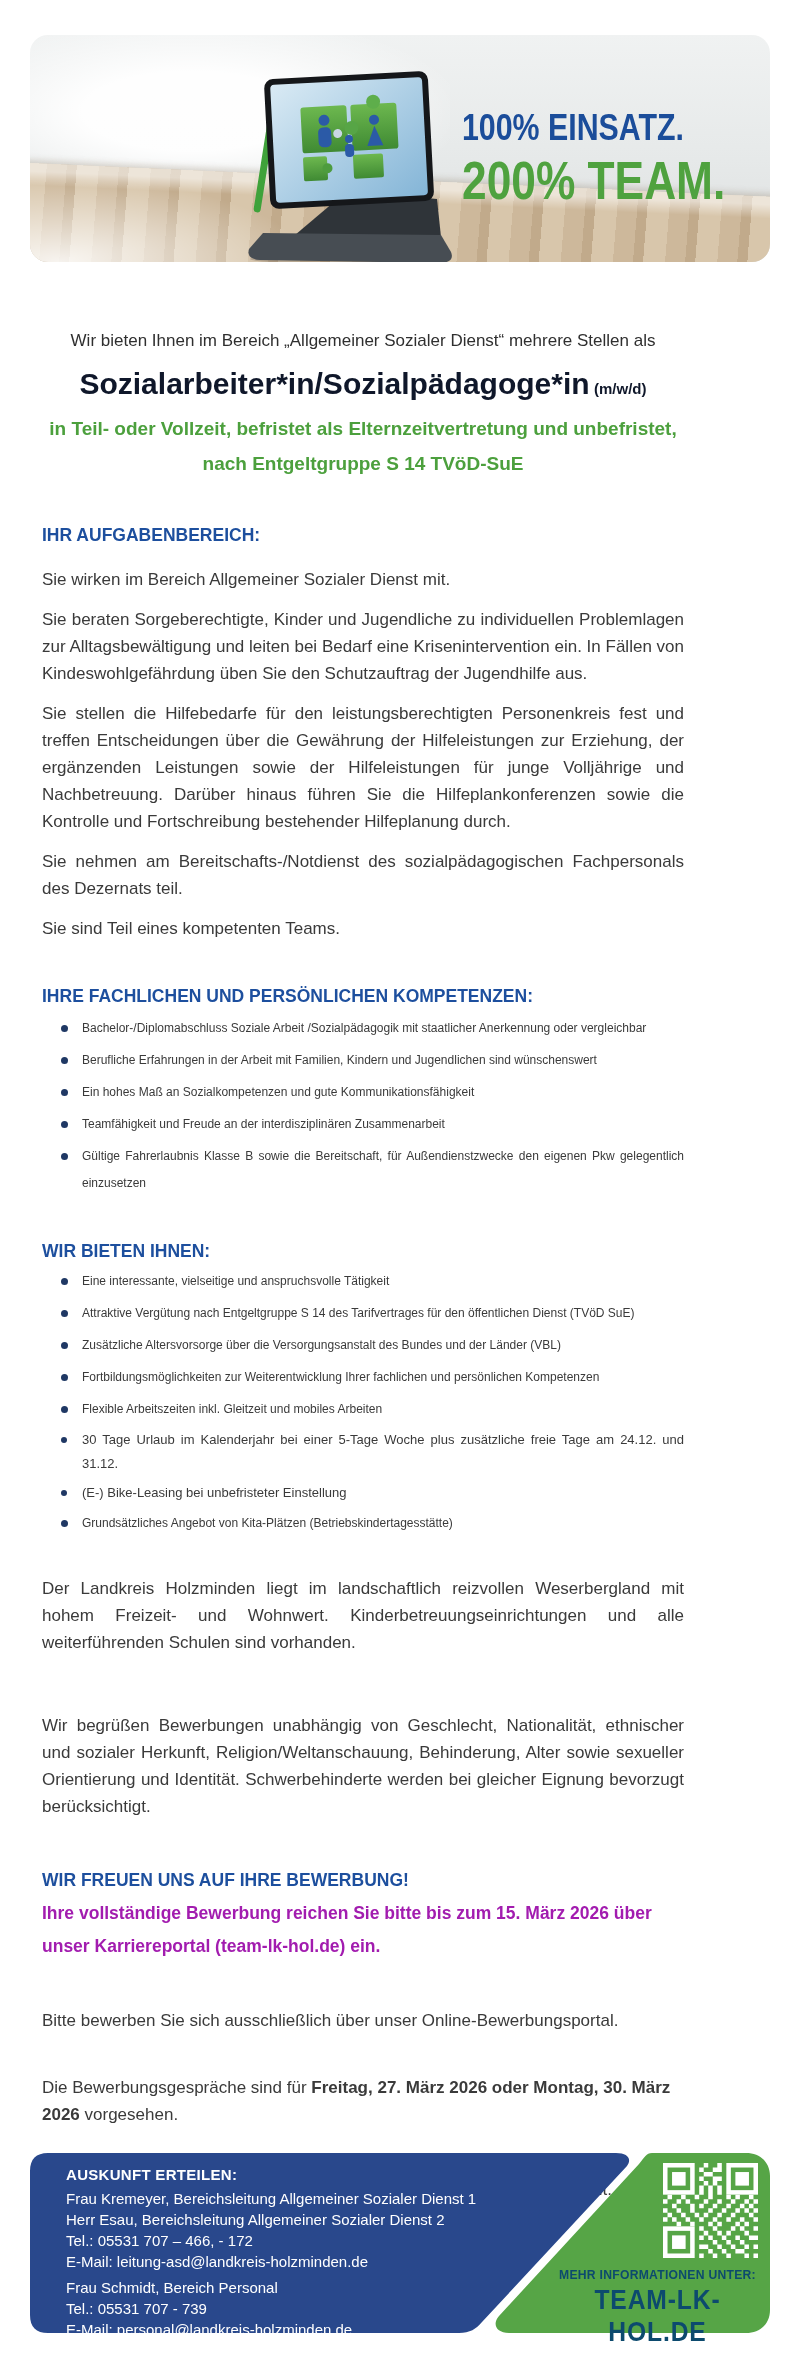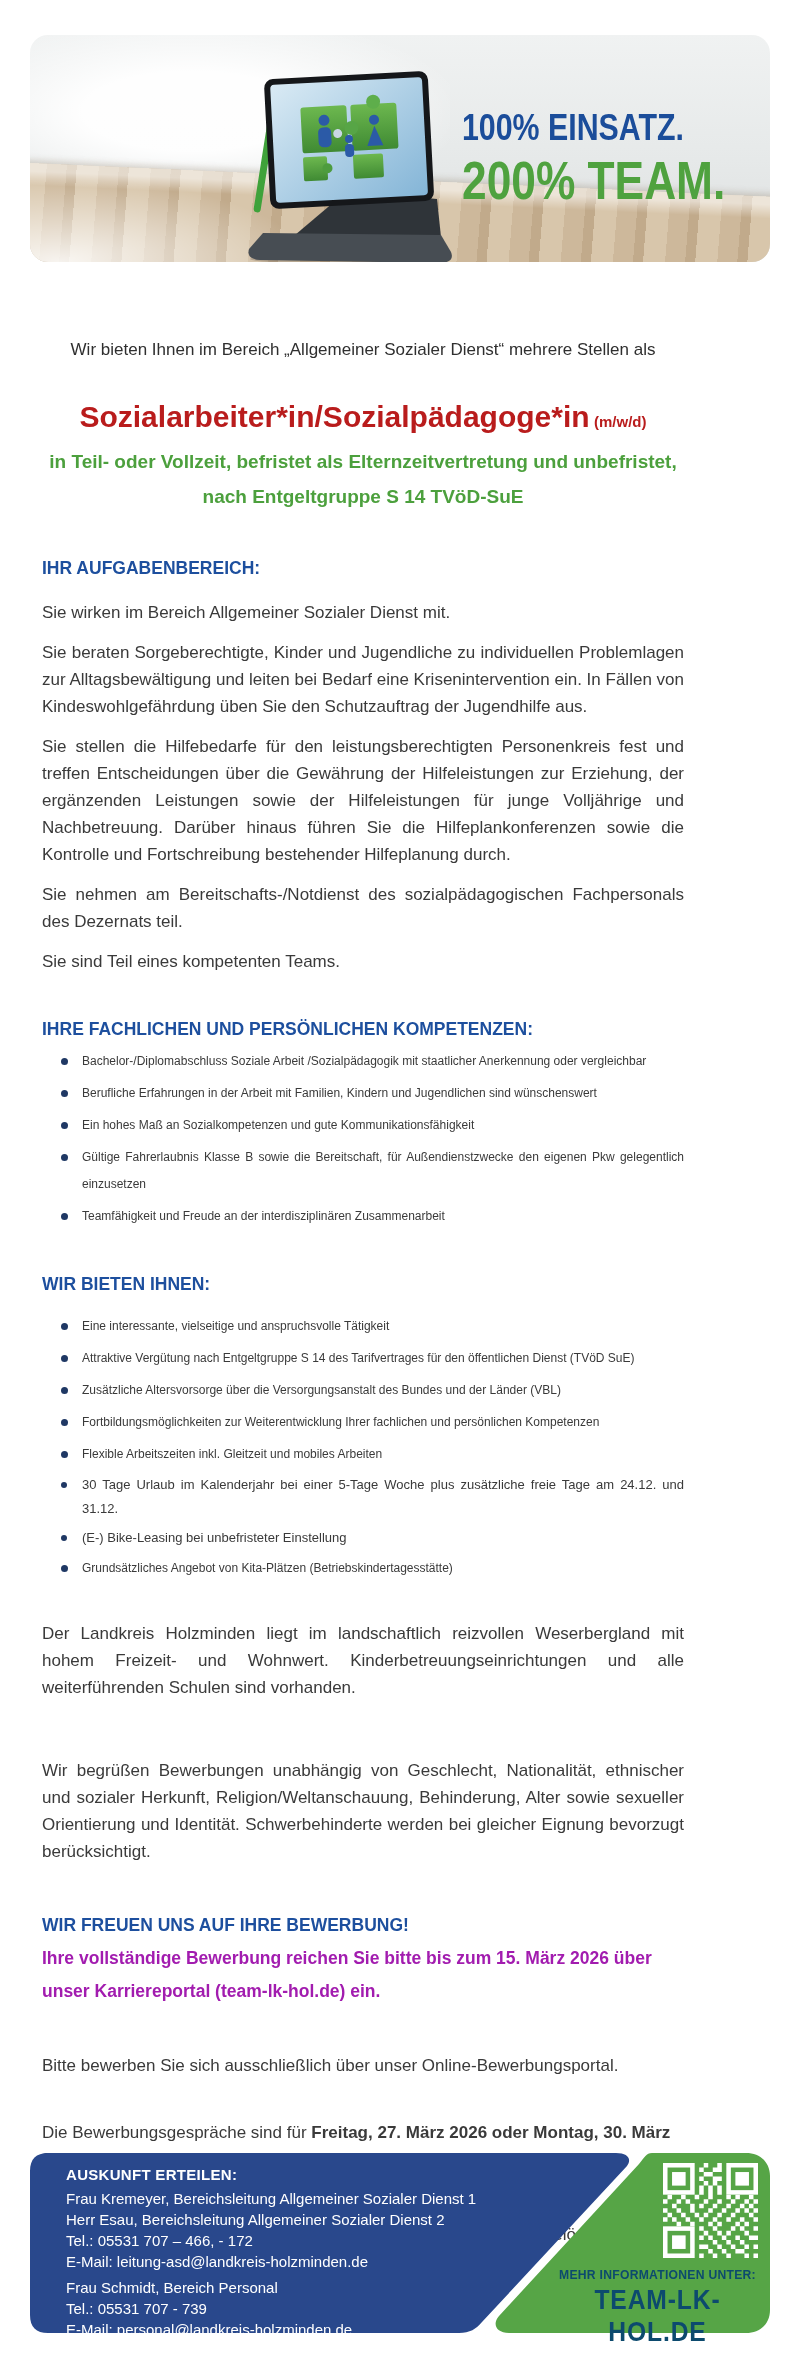--- a/index.html
+++ b/index.html
@@ -43,36 +43,36 @@
   .slogan .s1 {
     font-size:37px; font-weight:bold; color:#1b4d9a; line-height:1;
     transform:scaleX(.82); transform-origin:left top;
   }
   .slogan .s2 {
     font-size:54px; font-weight:bold; color:#4fa23f; line-height:1; margin-top:7px;
     transform:scaleX(.82); transform-origin:left top;
   }
 
   
-  .content { position:absolute; left:0; top:280px; width:724px; padding:16px 40px 0 42px; }
+  .content { position:absolute; left:0; top:271px; width:724px; padding:16px 40px 0 42px; }
   .intro { margin-top:44px; text-align:center; font-size:17px; color:#2f2f2f; }
-  .title-block { margin-top:40px; text-align:center; color:#b91c1c; }
+  .title-block { margin-top:16px; text-align:center; color:#0f172a; }
   .job-title { font-size:30px; font-weight:bold; }
   .job-mwd { font-size:15px; font-weight:bold; }
   .subtitle { margin-top:10px; text-align:center; color:#4ca03d; font-weight:bold; font-size:19px; line-height:35px; }
   .sec-h { color:#1d4f9e; font-weight:bold; font-size:17.5px; }
   .body-p { margin-top:13px; font-size:17px; line-height:27px; }
   .just { text-align:justify; }
   .mt-sec { margin-top:44px; }
   .li { position:relative; padding-left:40px; margin-top:5px; font-size:12px; line-height:27px; text-align:justify; }
   .li::before { content:""; position:absolute; left:19px; top:10px; width:7px; height:7px; border-radius:50%; background:#1f3864; }
   .li.small { font-size:13px; line-height:24px; }
   .li.small::before { width:6px; height:6px; top:9px; }
   .first-li { margin-top:8px; }
-  .gap-li { margin-top:18px; }
+  .gap-li { margin-top:6px; }
   .green-strong { margin-top:6px; color:#a21caf; font-weight:bold; font-size:17.5px; line-height:33px; }
   .bold { font-weight:bold; }
 
   
   .footer { position:absolute; left:30px; top:2153px; width:740px; height:180px; }
   .footer svg.shapes { position:absolute; left:0; top:0; }
   .f-blue-text { position:absolute; left:36px; top:13px; color:#ffffff; }
   .f-heading { font-weight:bold; font-size:15px; letter-spacing:.3px; margin-bottom:5px; }
   .f-line { font-size:15px; line-height:21px; }
   .f-group2 { margin-top:5px; }
@@ -159,22 +159,22 @@
       <p class="body-p just">Sie stellen die Hilfebedarfe für den leistungsberechtigten Personenkreis fest und treffen Entscheidungen über die Gewährung der Hilfeleistungen zur Erziehung, der ergänzenden Leistungen sowie der Hilfeleistungen für junge Volljährige und Nachbetreuung. Darüber hinaus führen Sie die Hilfeplankonferenzen sowie die Kontrolle und Fortschreibung bestehender Hilfeplanung durch.</p>
       <p class="body-p just">Sie nehmen am Bereitschafts-/Notdienst des sozialpädagogischen Fachpersonals des Dezernats teil.</p>
       <p class="body-p">Sie sind Teil eines kompetenten Teams.</p>
     </div>
 
     <div class="mt-sec">
       <div class="sec-h">IHRE FACHLICHEN UND PERSÖNLICHEN KOMPETENZEN:</div>
       <div class="li first-li">Bachelor-/Diplomabschluss Soziale Arbeit /Sozialpädagogik mit staatlicher Anerkennung oder vergleichbar</div>
       <div class="li">Berufliche Erfahrungen in der Arbeit mit Familien, Kindern und Jugendlichen sind wünschenswert</div>
       <div class="li">Ein hohes Maß an Sozialkompetenzen und gute Kommunikationsfähigkeit</div>
+      <div class="li">Teamfähigkeit und Freude an der interdisziplinären Zusammenarbeit</div>
       <div class="li">Gültige Fahrerlaubnis Klasse B sowie die Bereitschaft, für Außendienstzwecke den eigenen Pkw gelegentlich einzusetzen</div>
-      <div class="li">Teamfähigkeit und Freude an der interdisziplinären Zusammenarbeit</div>
     </div>
 
     <div class="mt-sec">
       <div class="sec-h">WIR BIETEN IHNEN:</div>
       <div class="li gap-li">Eine interessante, vielseitige und anspruchsvolle Tätigkeit</div>
       <div class="li">Attraktive Vergütung nach Entgeltgruppe S 14 des Tarifvertrages für den öffentlichen Dienst (TVöD SuE)</div>
       <div class="li">Zusätzliche Altersvorsorge über die Versorgungsanstalt des Bundes und der Länder (VBL)</div>
       <div class="li">Fortbildungsmöglichkeiten zur Weiterentwicklung Ihrer fachlichen und persönlichen Kompetenzen</div>
       <div class="li">Flexible Arbeitszeiten inkl. Gleitzeit und mobiles Arbeiten</div>
       <div class="li small">30 Tage Urlaub im Kalenderjahr bei einer 5-Tage Woche plus zusätzliche freie Tage am 24.12. und 31.12.</div>

